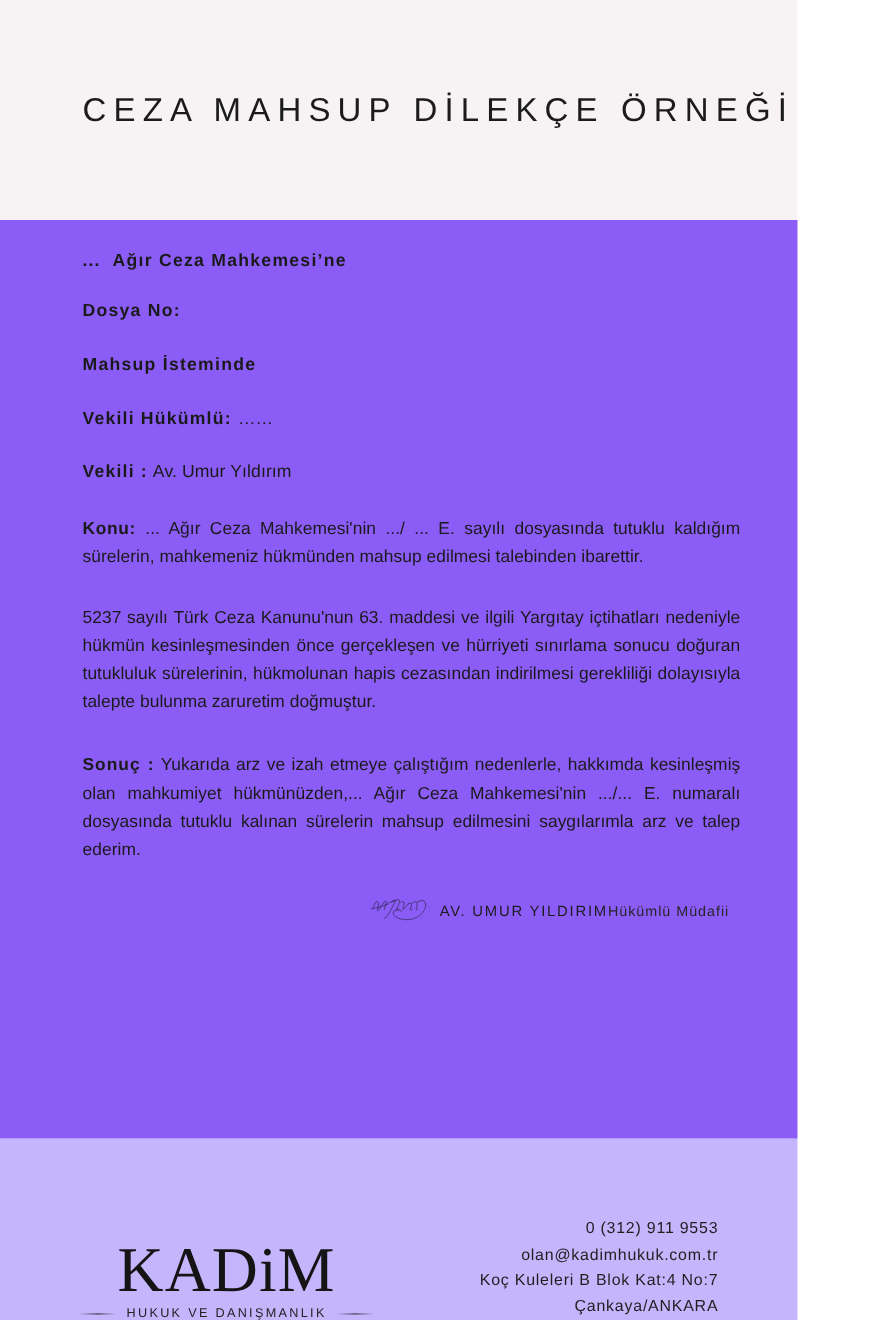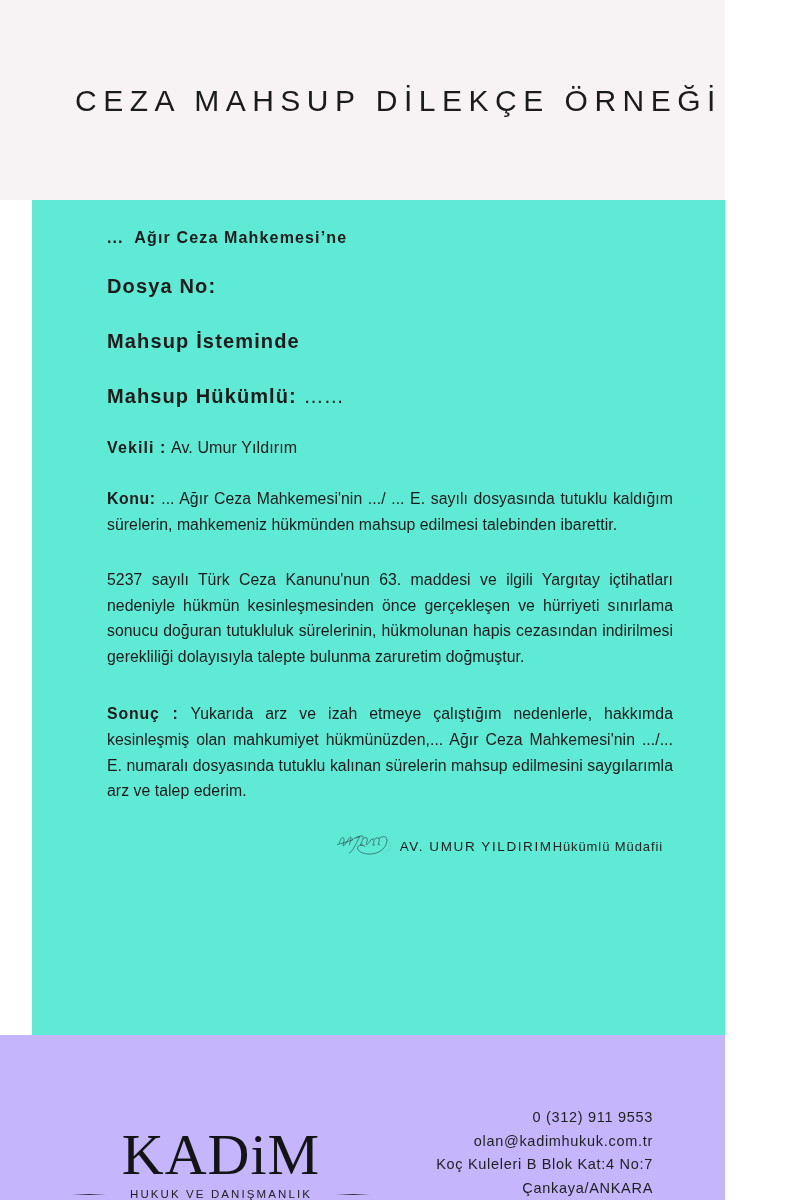--- a/index.html
+++ b/index.html
@@ -41,25 +41,24 @@
     letter-spacing: 6.5px;
     color: #1b1b1b;
     line-height: 1.1;
     white-space: nowrap;
     margin: 0;
   }
 
   
   .body-area {
     flex: 1 1 auto;
-    background: #5eead4;
+    background: #8b5cf6;
     box-sizing: border-box;
     padding: 26px 52px 0 75px;
     position: relative;
-    margin-left: 32px;
   }
   .blk {
     margin: 0 0 20px 0;
     font-size: 15.5px;
     line-height: 1.5;
     color: #1a1a1a;
   }
   .lbl {
     font-weight: bold;
     letter-spacing: 0.6px;
@@ -74,21 +73,21 @@
   }
   .line-addr {
     font-size: 16px;
     font-weight: bold;
     letter-spacing: 1.15px;
     margin-bottom: 21px;
   }
   .line-addr .dots { letter-spacing: 1px; }
   .line-addr .court { margin-left: 11px; }
   .line-simple {
-    font-size: 20px;
+    font-size: 16px;
     font-weight: bold;
     letter-spacing: 1.15px;
     margin-bottom: 25px;
   }
   .line-vekili {
     font-size: 16px;
     margin-bottom: 26px;
   }
   .para {
     text-align: justify;
@@ -166,21 +165,21 @@
     line-height: 0.97;
     letter-spacing: 1px;
     color: #141414;
     font-weight: normal;
     white-space: nowrap;
   }
   .logo-sub-row {
     display: flex;
     align-items: center;
     justify-content: center;
-    gap: 24px;
+    gap: 9px;
     margin-top: 5px;
     width: 100%;
   }
   .rule {
     height: 1px;
     width: 34px;
     background: linear-gradient(to right, rgba(20,20,20,0), rgba(20,20,20,0.85), rgba(20,20,20,0));
   }
   .logo-sub {
     font-family: "Liberation Sans", sans-serif;
@@ -210,21 +209,21 @@
   <div class="body-area">
 
     <div class="blk line-addr">
       <span class="dots">...</span><span class="court">Ağır Ceza Mahkemesi’ne</span>
     </div>
 
     <div class="blk line-simple">Dosya No:</div>
 
     <div class="blk line-simple">Mahsup İsteminde</div>
 
-    <div class="blk line-simple"><span class="lbl-wide">Mahsup Hükümlü:</span> <span class="val">……</span></div>
+    <div class="blk line-simple"><span class="lbl-wide">Vekili Hükümlü:</span> <span class="val">……</span></div>
 
     <div class="blk line-vekili"><span class="lbl-wide">Vekili :</span> <span class="val">Av. Umur Yıldırım</span></div>
 
     <p class="para para-konu"><span class="lbl">Konu:</span> <span>... Ağır Ceza Mahkemesi'nin .../ ... E. sayılı dosyasında tutuklu kaldığım sürelerin, mahkemeniz hükmünden mahsup edilmesi talebinden ibarettir.</span></p>
 
 
     <p class="para para-acik">5237 sayılı Türk Ceza Kanunu'nun 63. maddesi ve ilgili Yargıtay içtihatları nedeniyle hükmün kesinleşmesinden önce gerçekleşen ve hürriyeti sınırlama sonucu doğuran tutukluluk sürelerinin, hükmolunan hapis cezasından indirilmesi gerekliliği dolayısıyla talepte bulunma zaruretim doğmuştur.</p>
 
     <p class="para para-sonuc"><span class="lbl-son">Sonuç :</span> <span>Yukarıda arz ve izah etmeye çalıştığım nedenlerle, hakkımda kesinleşmiş olan mahkumiyet hükmünüzden,... Ağır Ceza Mahkemesi'nin .../... E. numaralı dosyasında tutuklu kalınan sürelerin mahsup edilmesini saygılarımla arz ve talep ederim.</span></p>
 

